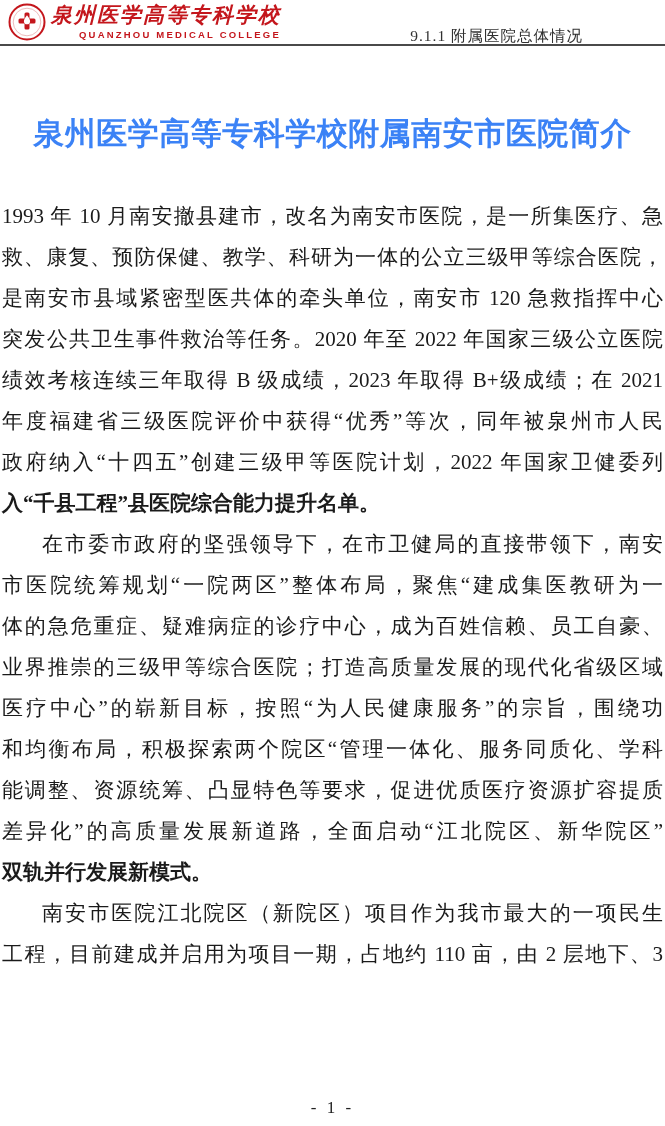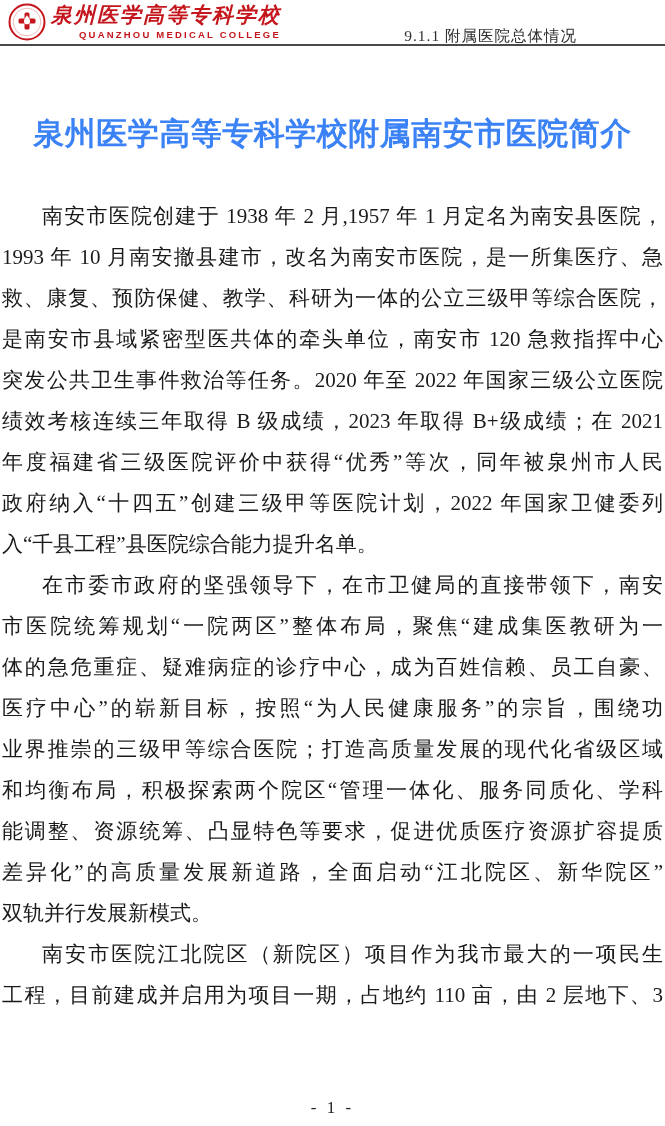--- a/index.html
+++ b/index.html
@@ -32,21 +32,21 @@
     font-family:"DejaVu Serif","Liberation Serif",serif;
     font-style:italic;
   }
   .logo-en{
     font-size:9.5px;font-weight:bold;color:var(--brand);
     letter-spacing:2.2px;line-height:11px;margin-top:2px;
     font-family:"Liberation Sans","DejaVu Sans",sans-serif;
     text-align:right;
   }
   .hdr-section{
-    position:absolute;right:20px;top:26px;
+    position:absolute;right:14px;top:26px;
     font-size:15.5px;color:#303030;letter-spacing:1px;
   }
   .hdr-rule{
     position:absolute;left:0;top:44px;width:665px;height:2px;
     background:var(--rule);
   }
 
   
   .doc-title{
     position:absolute;left:0;top:114px;width:665px;
@@ -59,21 +59,21 @@
   .body-text{
     position:absolute;left:2px;top:196px;width:661px;
   }
   .bline{
     height:41px;line-height:41px;
     font-size:21px;color:var(--ink);
     text-align:justify;
     text-align-last:justify;
     white-space:nowrap;
   }
-  .bline.pend{text-align-last:left;}
+  .bline.pend{text-align-last:left;font-weight:bold;}
   .bline.indent{text-indent:40px;}
   .bline .lead-bold{font-weight:normal;}
 
   
   .pg-num{
     position:absolute;left:0;top:1098px;width:665px;
     text-align:center;font-size:17px;color:#222;
     letter-spacing:3px;
   }
 </style>
@@ -95,34 +95,33 @@
         <div class="logo-en">QUANZHOU MEDICAL COLLEGE</div>
       </div>
     </div>
     <div class="hdr-section">9.1.1 附属医院总体情况</div>
     <div class="hdr-rule"></div>
   </div>
 
   <div class="doc-title">泉州医学高等专科学校附属南安市医院简介</div>
 
   <div class="body-text">
-      <div class="bline indent"><span>南安市医院创建于 1938 年 2 月,1957 年 1 月定名为南安县医院，</span></div>
       <div class="bline"><span>1993 年 10 月南安撤县建市，改名为南安市医院，是一所集医疗、急</span></div>
       <div class="bline"><span>救、康复、预防保健、教学、科研为一体的公立三级甲等综合医院，</span></div>
       <div class="bline"><span>是南安市县域紧密型医共体的牵头单位，南安市 120 急救指挥中心</span></div>
       <div class="bline"><span>突发公共卫生事件救治等任务。2020 年至 2022 年国家三级公立医院</span></div>
       <div class="bline"><span>绩效考核连续三年取得 B 级成绩，2023 年取得 B+级成绩；在 2021</span></div>
       <div class="bline"><span>年度福建省三级医院评价中获得“优秀”等次，同年被泉州市人民</span></div>
       <div class="bline"><span>政府纳入“十四五”创建三级甲等医院计划，2022 年国家卫健委列</span></div>
       <div class="bline pend"><span>入“千县工程”县医院综合能力提升名单。</span></div>
       <div class="bline indent"><span>在市委市政府的坚强领导下，在市卫健局的直接带领下，南安</span></div>
       <div class="bline"><span>市医院统筹规划“一院两区”整体布局，聚焦“建成集医教研为一</span></div>
       <div class="bline"><span>体的急危重症、疑难病症的诊疗中心，成为百姓信赖、员工自豪、</span></div>
+      <div class="bline"><span>业界推崇的三级甲等综合医院；打造高质量发展的现代化省级区域</span></div>
       <div class="bline"><span>医疗中心”的崭新目标，按照“为人民健康服务”的宗旨，围绕功</span></div>
-      <div class="bline"><span>业界推崇的三级甲等综合医院；打造高质量发展的现代化省级区域</span></div>
       <div class="bline"><span>和均衡布局，积极探索两个院区“管理一体化、服务同质化、学科</span></div>
       <div class="bline"><span>能调整、资源统筹、凸显特色等要求，促进优质医疗资源扩容提质</span></div>
       <div class="bline"><span>差异化”的高质量发展新道路，全面启动“江北院区、新华院区”</span></div>
       <div class="bline pend"><span>双轨并行发展新模式。</span></div>
       <div class="bline indent"><span class="lead-bold">南安市医院江北院区（新院区）</span><span>项目作为我市最大的一项民生</span></div>
       <div class="bline"><span>工程，目前建成并启用为项目一期，占地约 110 亩，由 2 层地下、3</span></div>
     </div>
 
   <div class="pg-num">- 1 -</div>
 

